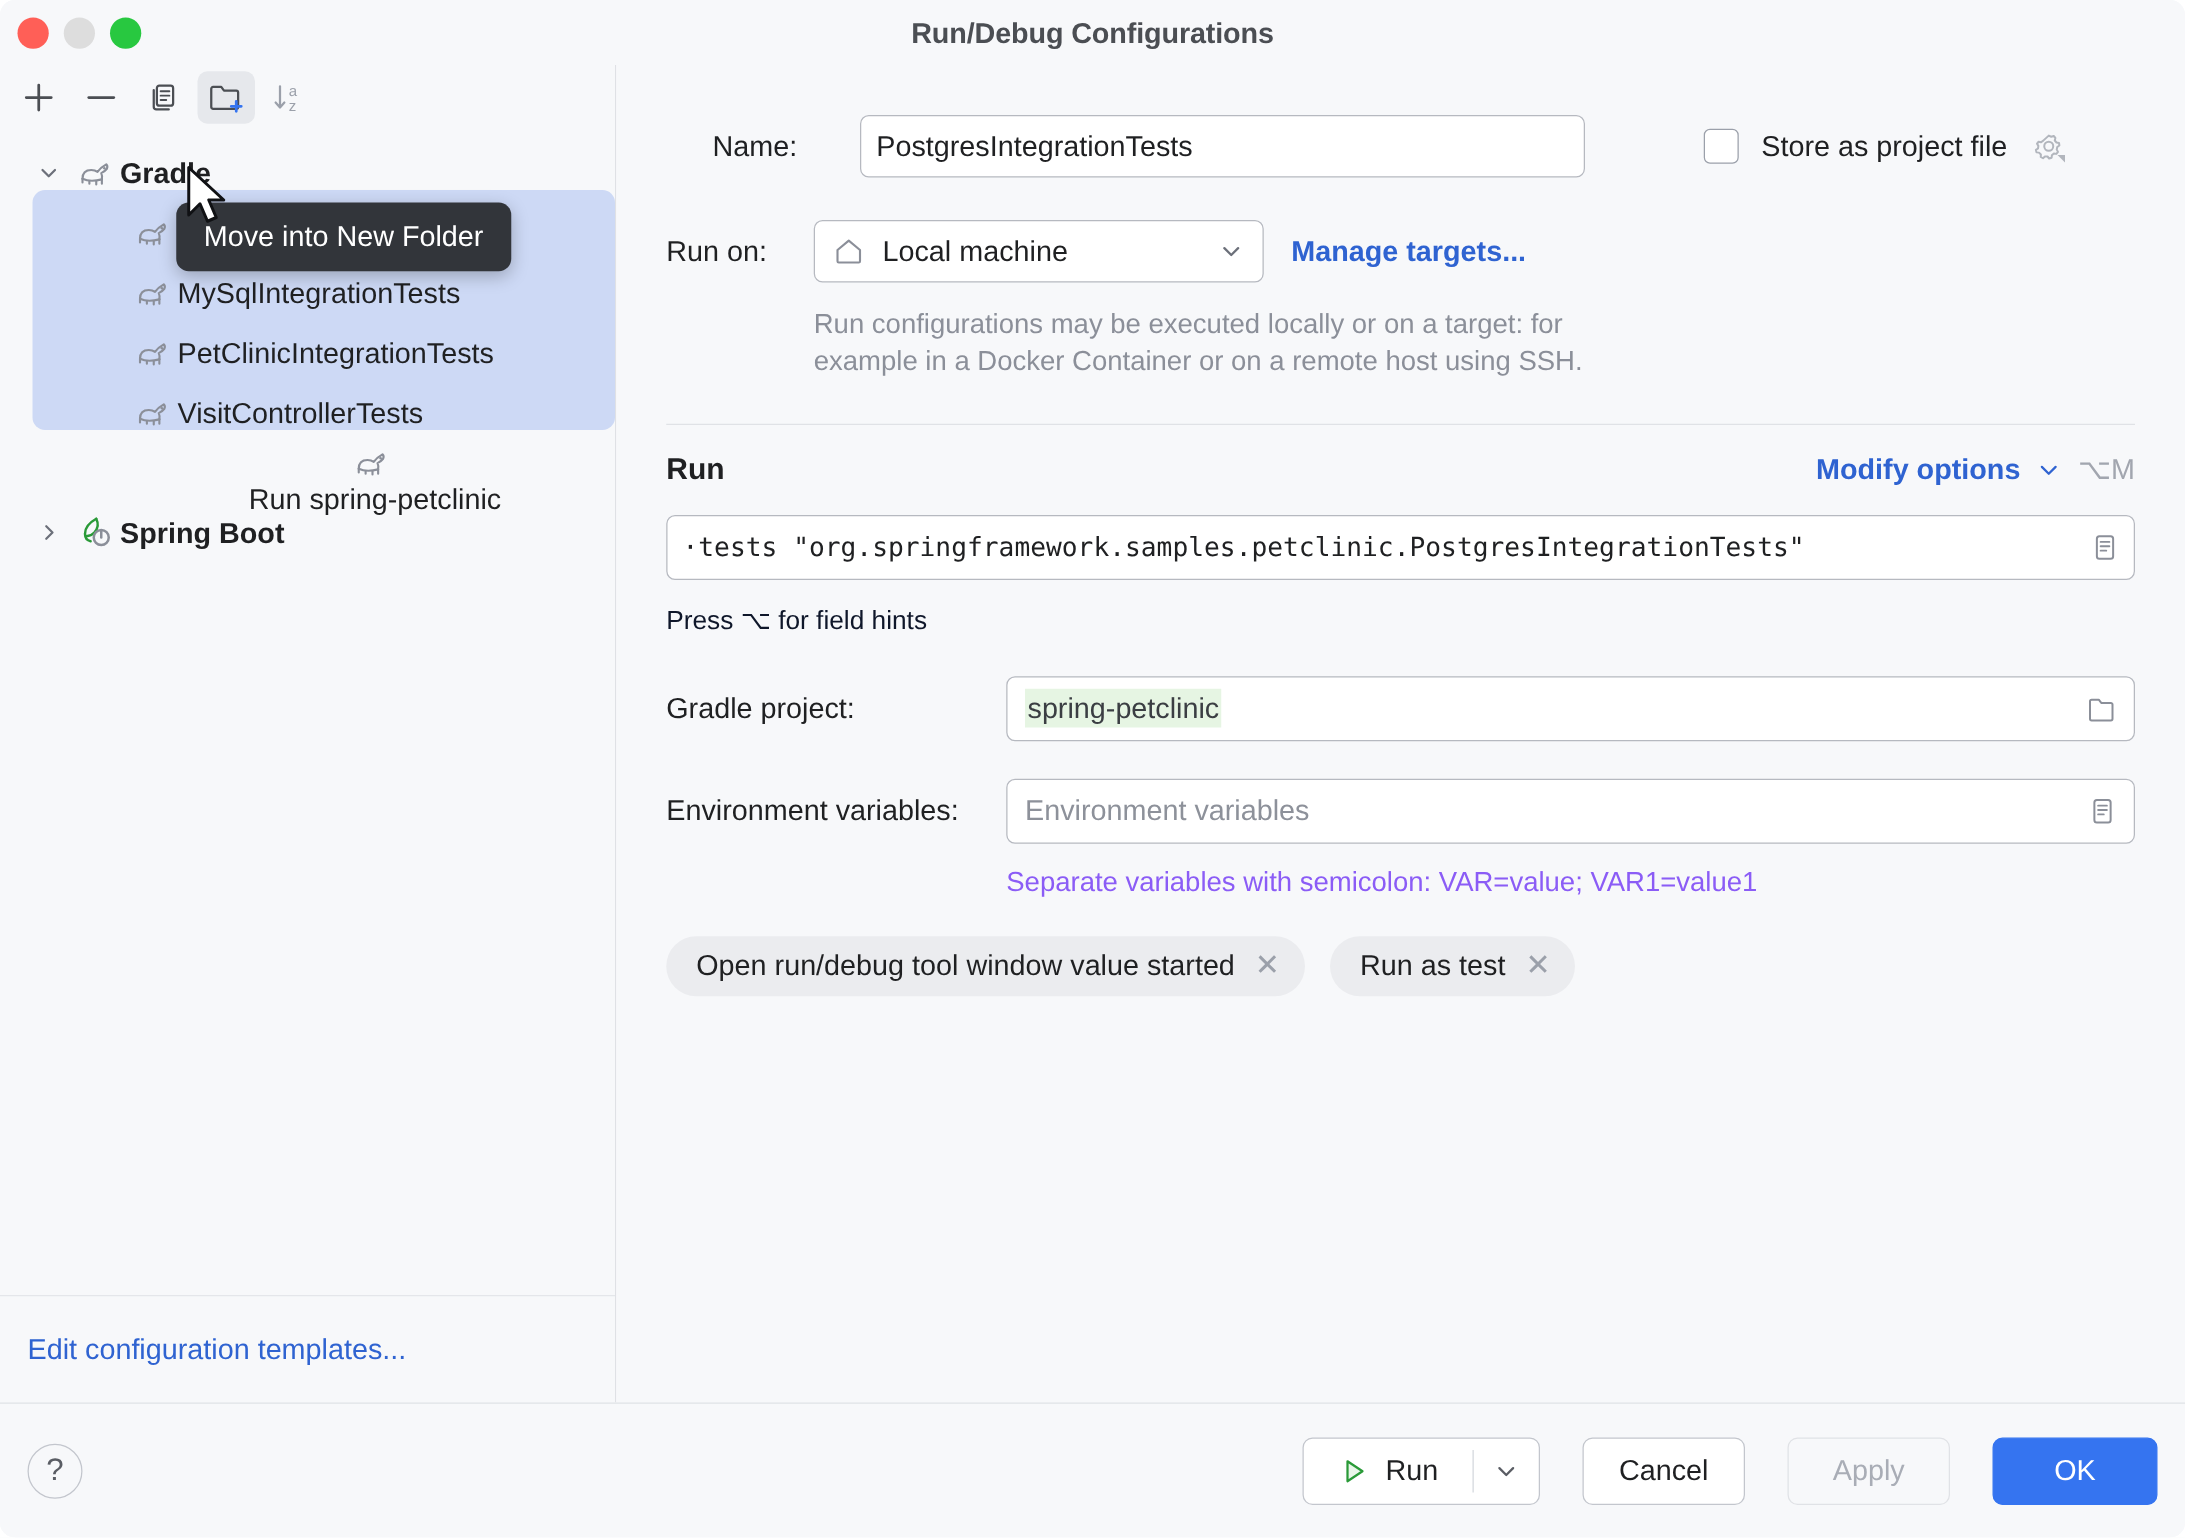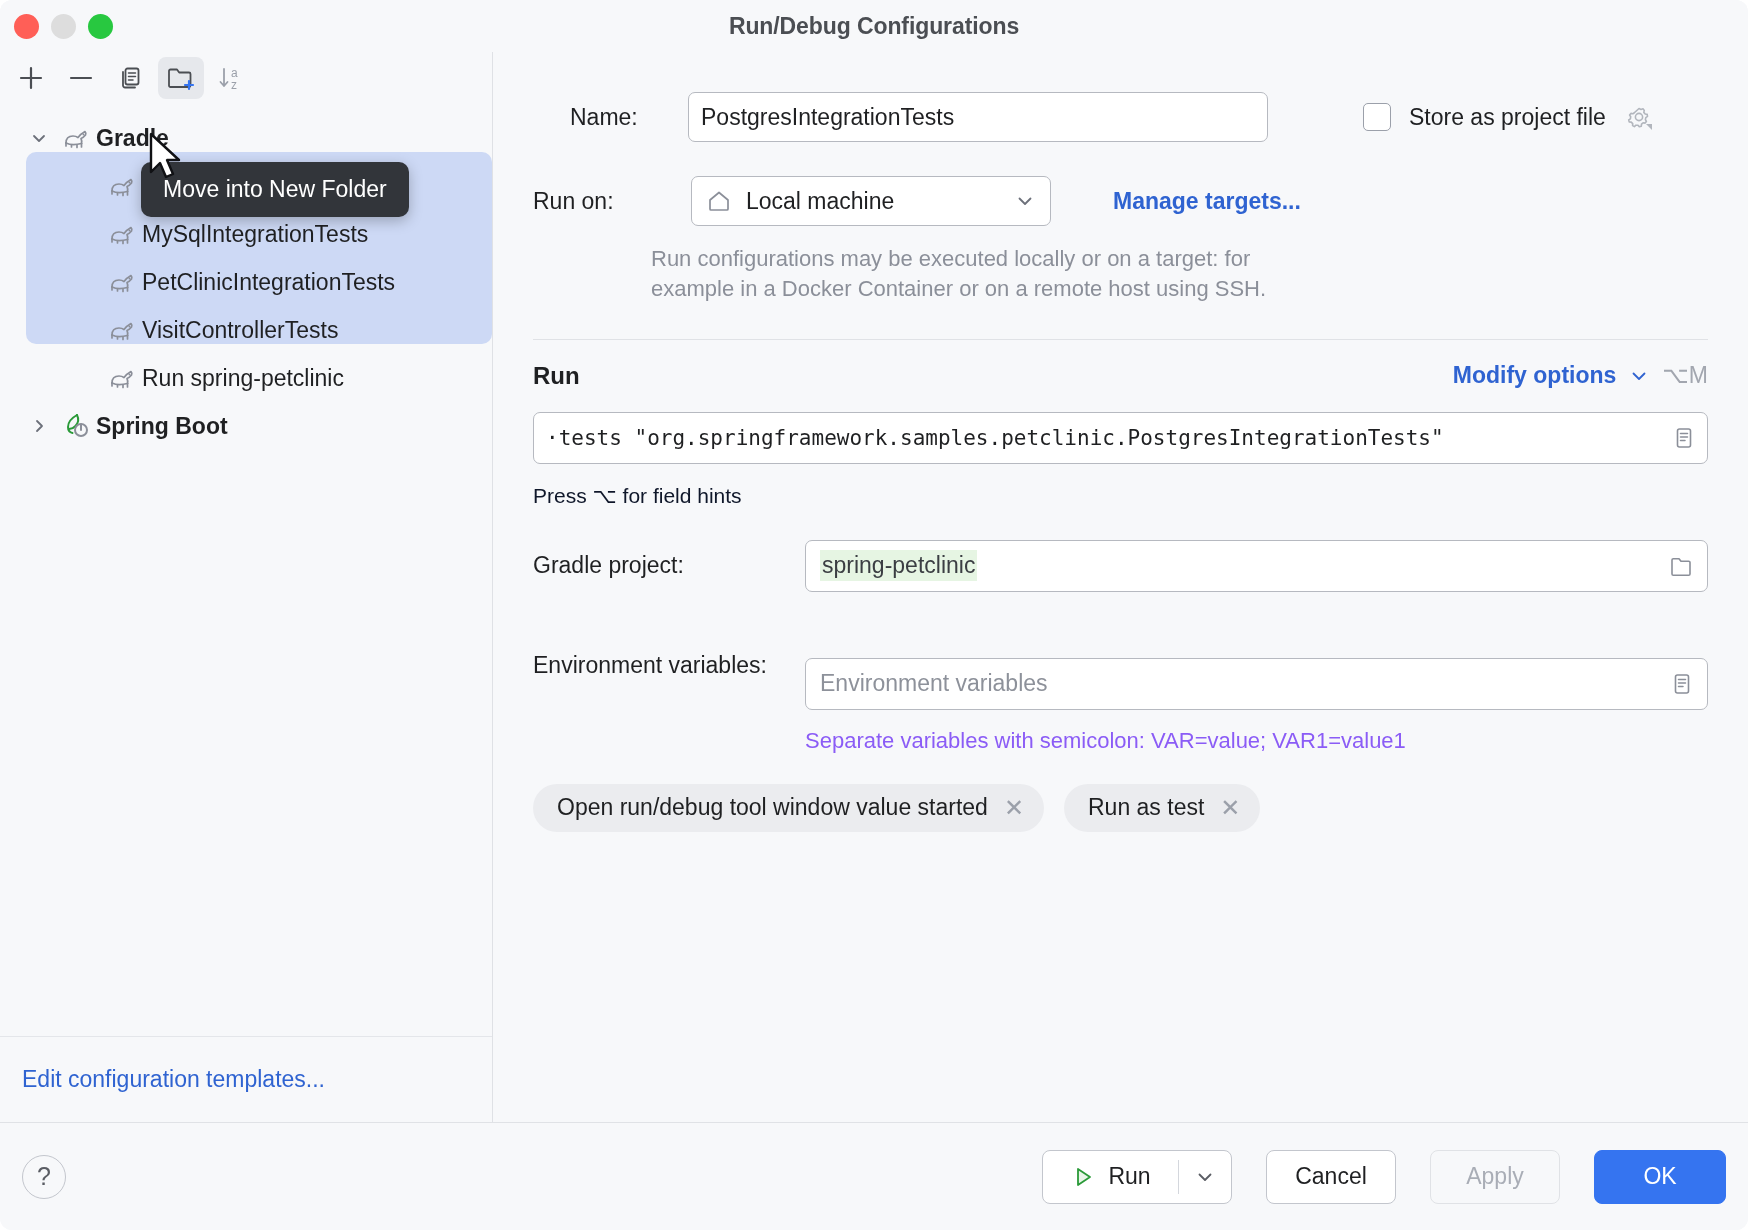--- a/index.html
+++ b/index.html
@@ -376,21 +376,21 @@
             <svg width="30" height="24" viewBox="0 0 30 24">
               <path d="M3 17 q0 -7 7 -7 q3 0 5 1.5 q2.5 -3.5 7 -6 q1.5 1.5 0.5 3.5 q-2 2.5 -4.5 3.5 q1 2 0.5 5" fill="none" stroke="#8b8f99" stroke-width="1.7" stroke-linecap="round" stroke-linejoin="round"></path>
               <path d="M3 17 v3 M8.5 19 v2 M14 19 v2.5 M18.5 17.5 v3.5" stroke="#8b8f99" stroke-width="1.7" stroke-linecap="round"></path>
               <path d="M3 17 q6 3 15.5 0.5" fill="none" stroke="#8b8f99" stroke-width="1.7" stroke-linecap="round"></path>
               <circle cx="20.5" cy="8.5" r="1" fill="#8b8f99"></circle>
             </svg>
           </span>
           <span>VisitControllerTests</span>
         </div>
 
-        <div class="node child" style="position:relative; z-index:2;">
+        <div class="node child" style="position:relative; z-index:2;flex-direction:column;">
           <span class="ico">
             <svg width="30" height="24" viewBox="0 0 30 24">
               <path d="M3 17 q0 -7 7 -7 q3 0 5 1.5 q2.5 -3.5 7 -6 q1.5 1.5 0.5 3.5 q-2 2.5 -4.5 3.5 q1 2 0.5 5" fill="none" stroke="#8b8f99" stroke-width="1.7" stroke-linecap="round" stroke-linejoin="round"></path>
               <path d="M3 17 v3 M8.5 19 v2 M14 19 v2.5 M18.5 17.5 v3.5" stroke="#8b8f99" stroke-width="1.7" stroke-linecap="round"></path>
               <path d="M3 17 q6 3 15.5 0.5" fill="none" stroke="#8b8f99" stroke-width="1.7" stroke-linecap="round"></path>
               <circle cx="20.5" cy="8.5" r="1" fill="#8b8f99"></circle>
             </svg>
           </span>
           <span>Run spring-petclinic</span>
         </div>
@@ -431,21 +431,21 @@
           <div style="width:28px;height:28px;border:1.8px solid #9ba0aa;border-radius:5px;background:#fff;"></div>
           <div class="lbl">Store as project file</div>
           <svg width="30" height="30" viewBox="0 0 30 30">
             <path d="M15 6.5 l2 .9 2-.6 1.3 1.6 -.5 2 1.4 1.6 2 .4 .3 2 -1.7 1.2 -.4 2.1 1 1.8 -1.3 1.6 -2-.3 -1.6 1.4 -.2 2 -2 .6 -1.3-1.6 -2.1 0 -1.5 1.4 -1.8-1 .1-2 -1.5-1.5 -2 -.2 -.5-2 1.7-1.1 .3-2.1 -1.1-1.7 1.3-1.6 2 .4 1.7-1.3Z" fill="none" stroke="#b2b6bd" stroke-width="1.6" stroke-linejoin="round"></path>
             <circle cx="15" cy="15" r="3.6" fill="none" stroke="#b2b6bd" stroke-width="1.6"></circle>
             <path d="M22 22 L28 22 L28 28 Z" fill="#b2b6bd"></path>
           </svg>
         </div>
       </div>
 
-      <div class="row" style="margin-top:34px;gap:40px;">
+      <div class="row" style="margin-top:34px;">
         <div class="lbl" style="width:118px;">Run on:</div>
         <div class="field" style="width:360px; height:50px; justify-content:space-between; padding:0 14px 0 14px;">
           <span style="display:flex;align-items:center;gap:14px;">
             <svg width="26" height="26" viewBox="0 0 26 26">
               <path d="M4 12 L13 4.5 L22 12 V21 a1 1 0 0 1 -1 1 H5 a1 1 0 0 1 -1 -1 Z" fill="none" stroke="#8b8f99" stroke-width="1.7" stroke-linejoin="round"></path>
             </svg>
             <span>Local machine</span>
           </span>
           <svg width="22" height="22" viewBox="0 0 22 22">
             <path d="M5.5 8.5 L11 14 L16.5 8.5" fill="none" stroke="#6c707a" stroke-width="1.8" stroke-linecap="round" stroke-linejoin="round"></path>
@@ -484,21 +484,21 @@
         <div class="field" style="flex:1 1 auto; height:52px; justify-content:space-between; padding:0 12px 0 14px;">
           <span style="background:#e6f5e3; color:#3b3e43; padding:2px 2px;">spring-petclinic</span>
           <svg width="28" height="28" viewBox="0 0 28 28" style="flex:0 0 28px;">
             <path d="M5 22 V8 a1.3 1.3 0 0 1 1.3 -1.3 H12 l2 2.6 H21.7 A1.3 1.3 0 0 1 23 10.6 V22 a1.3 1.3 0 0 1 -1.3 1.3 H6.3 A1.3 1.3 0 0 1 5 22 Z" fill="none" stroke="#8b8f99" stroke-width="1.6" stroke-linejoin="round"></path>
           </svg>
         </div>
       </div>
 
       <div class="row" style="margin-top:30px;">
         <div class="lbl" style="width:272px;">Environment variables:</div>
-        <div class="field" style="flex:1 1 auto; height:52px; justify-content:space-between; padding:0 12px 0 14px;margin-top:36px;">
+        <div class="field" style="flex:1 1 auto; height:52px; justify-content:space-between; padding:0 12px 0 14px;">
           <span class="placeholder" style="color:#8d919a;">Environment variables</span>
           <svg width="26" height="26" viewBox="0 0 26 26" style="flex:0 0 26px;">
             <rect x="6.5" y="4" width="13" height="18" rx="2" fill="none" stroke="#8b8f99" stroke-width="1.6"></rect>
             <path d="M9.5 8.5 H16.5 M9.5 12 H16.5 M9.5 15.5 H14" stroke="#8b8f99" stroke-width="1.5" stroke-linecap="round"></path>
           </svg>
         </div>
       </div>
 
       <div style="margin-top:18px; margin-left:272px; font-size:22px; color:#8b5cf6;">Separate variables with semicolon: VAR=value; VAR1=value1</div>
 

